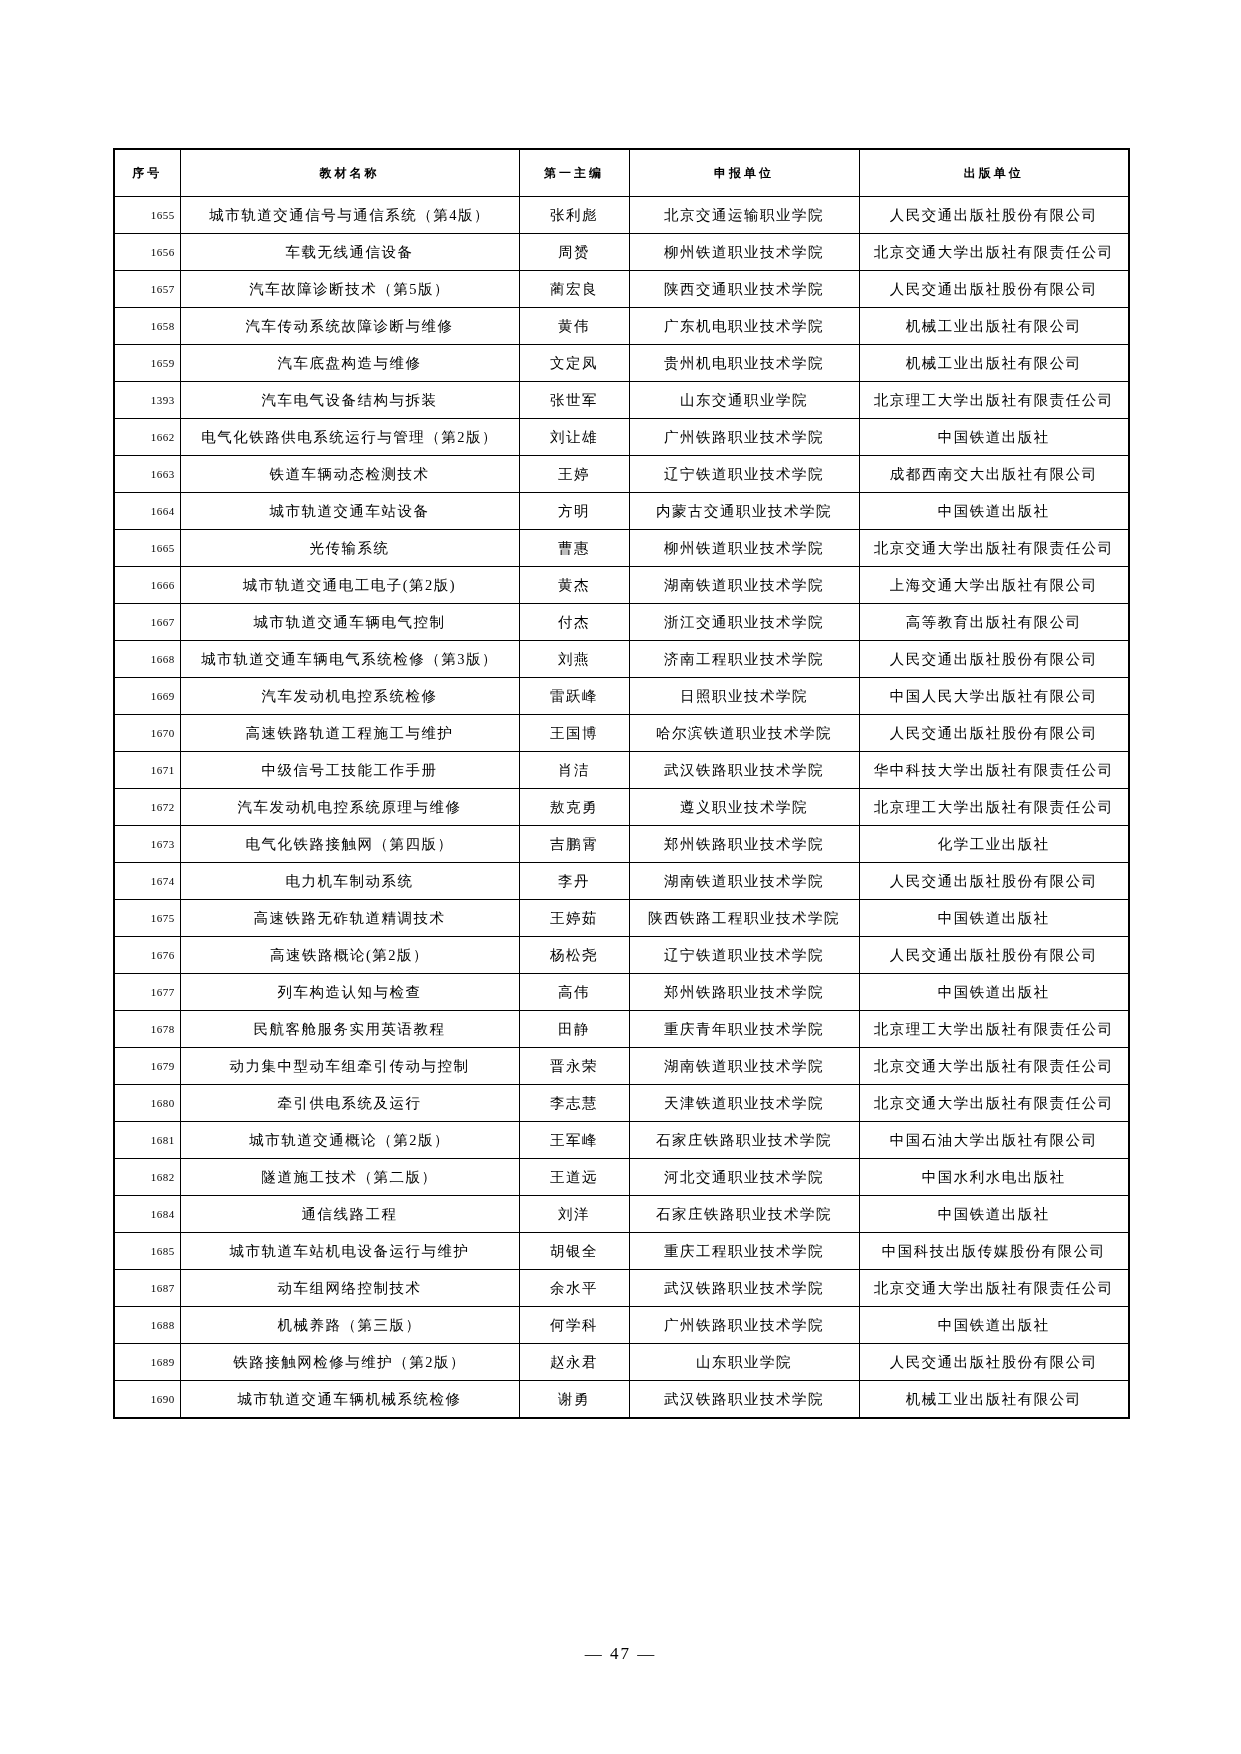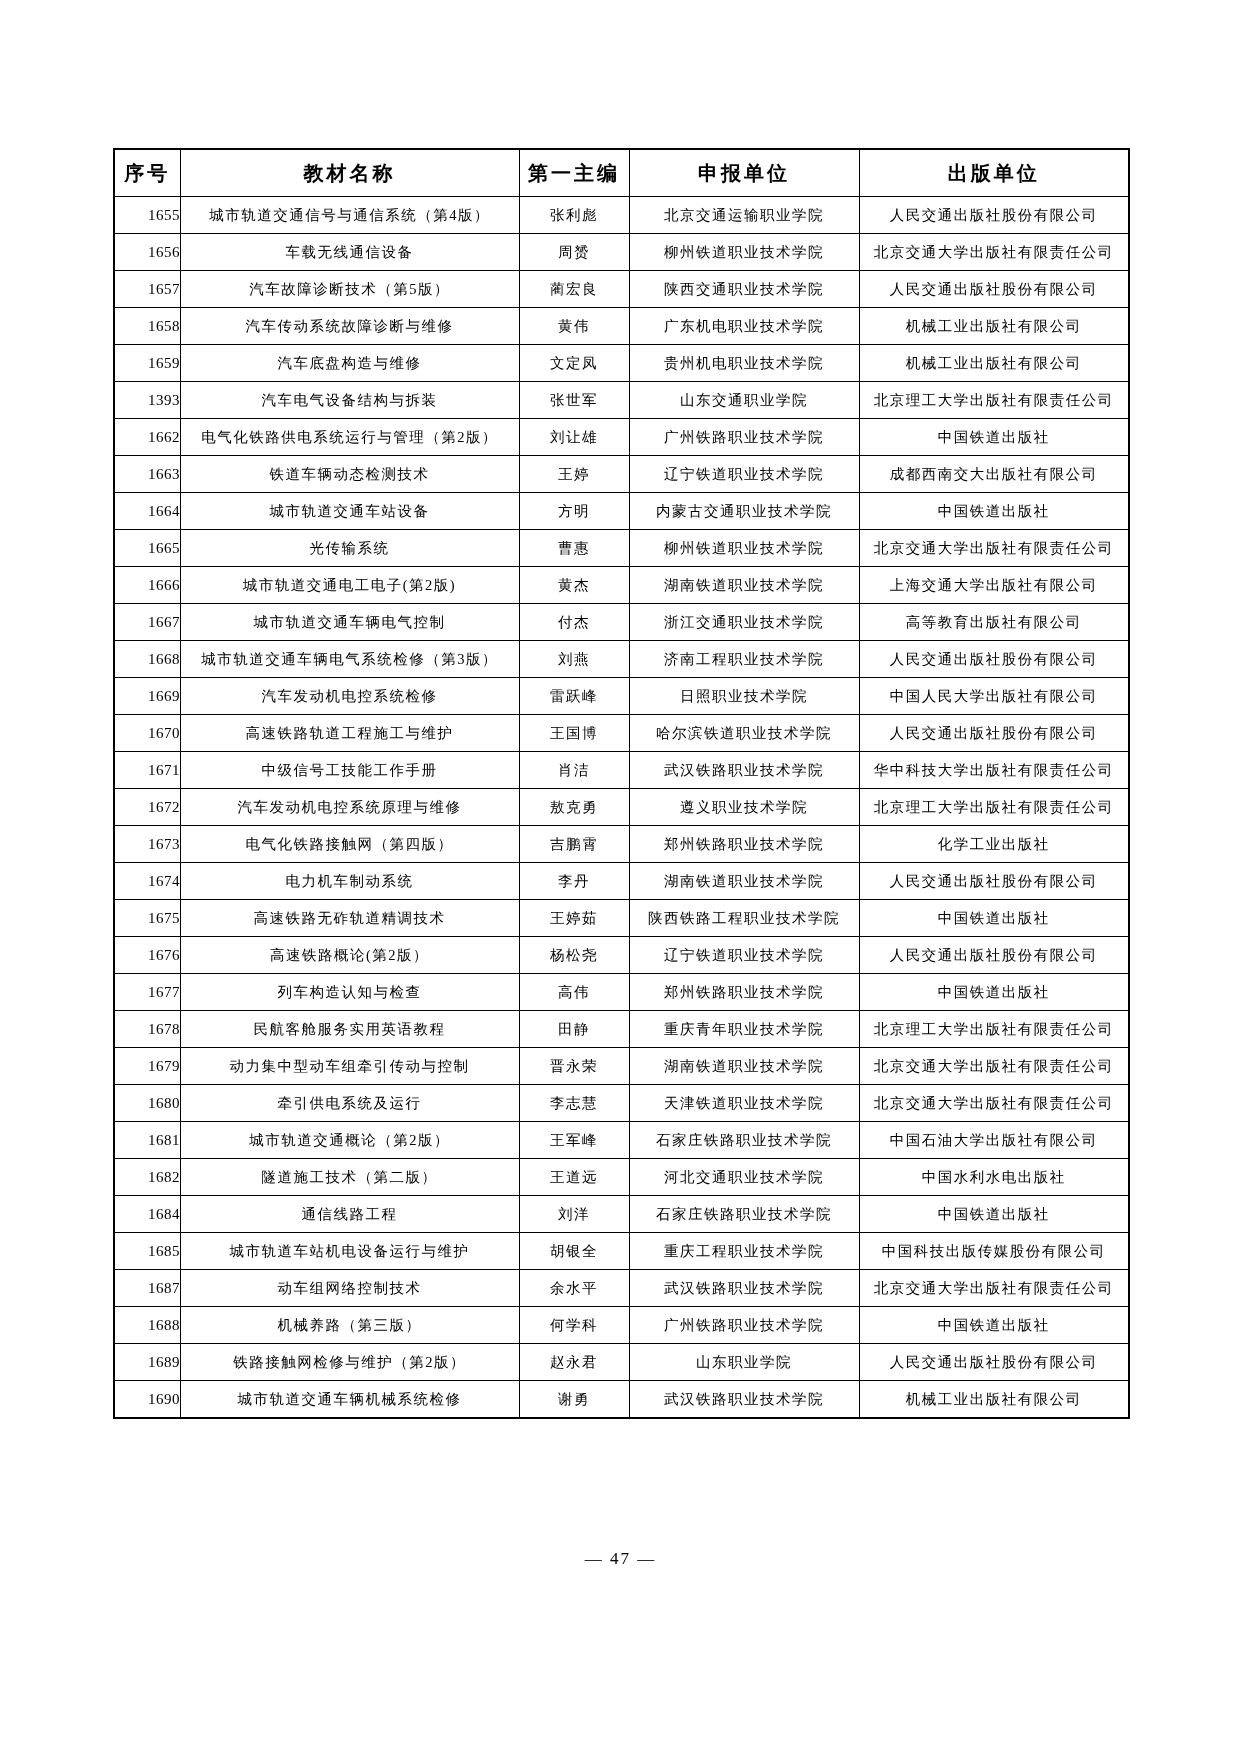--- a/index.html
+++ b/index.html
@@ -27,42 +27,42 @@
   .doc-table td {
     border: 1.5px solid #000000;
     text-align: center;
     vertical-align: middle;
     overflow: hidden;
     white-space: nowrap;
     padding: 0 2px;
   }
   .doc-table th {
     height: 46px;
-    font-size: 20px;
+    font-size: 12px;
     font-weight: bold;
     letter-spacing: 3px;
   }
   .doc-table td {
     height: 36px;
     font-size: 14.5px;
     letter-spacing: 1.5px;
   }
   .doc-table td.col0 {
     letter-spacing: 0.5px;
-    font-size: 15px;
+    font-size: 11px;
     padding-left: 33px;
   }
   col.c0 { width: 66px; }
   col.c1 { width: 339px; }
   col.c2 { width: 110px; }
   col.c3 { width: 230px; }
   col.c4 { width: 270px; }
   .page-footer {
     position: absolute;
-    top: 1549px;
+    top: 1644px;
     left: 0;
     width: 100%;
     text-align: center;
     font-size: 17px;
     letter-spacing: 2px;
   }
 </style>
 </head>
 <body>
 

